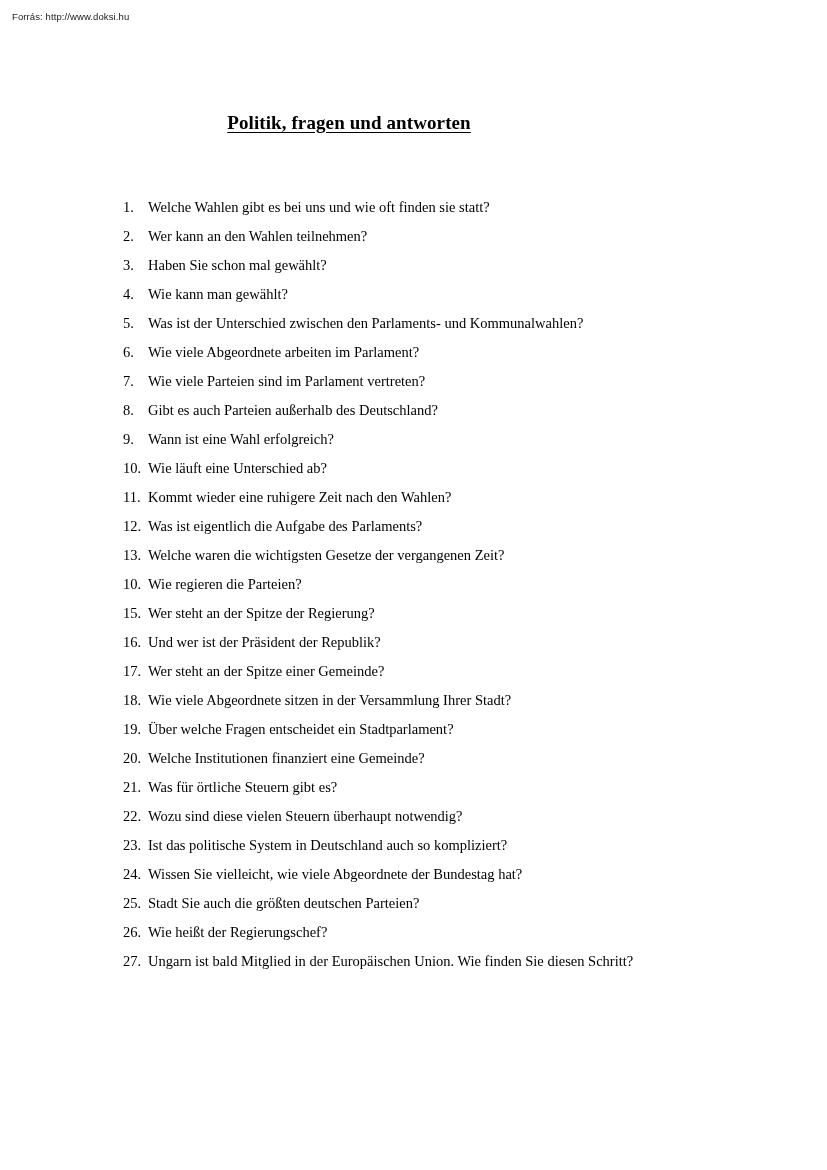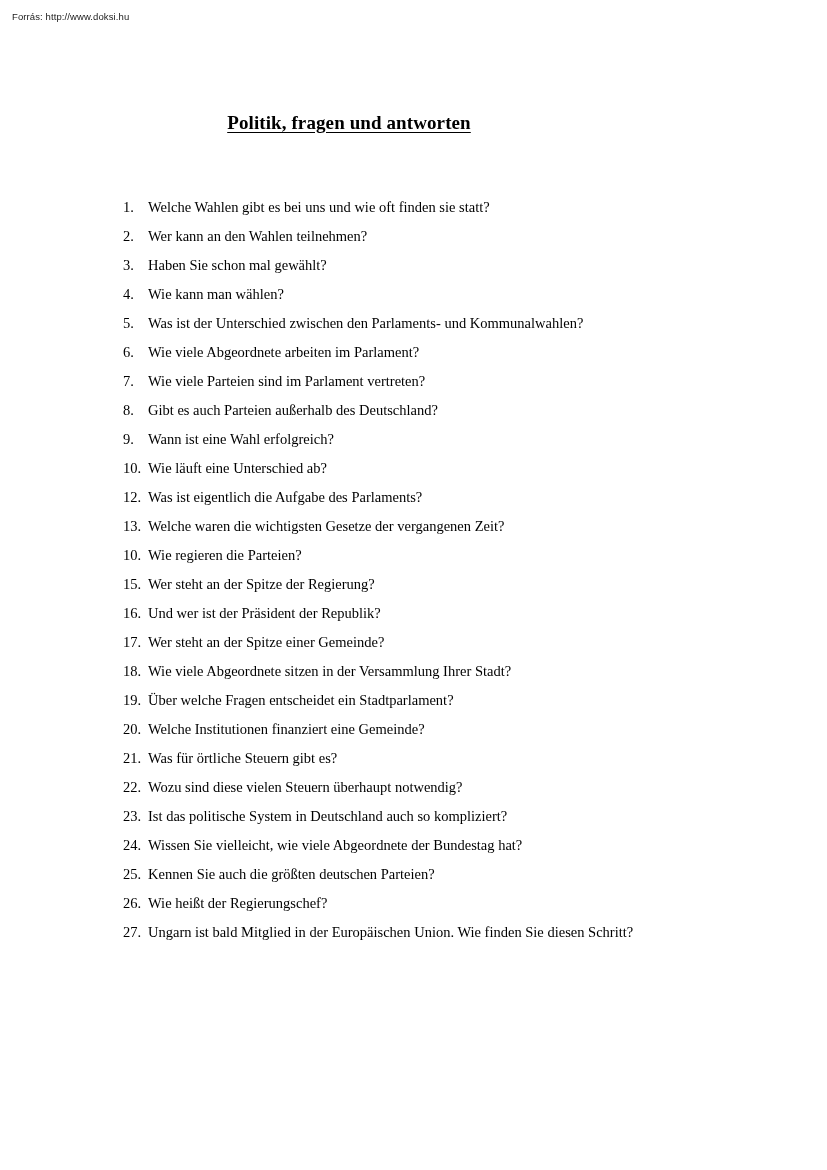--- a/index.html
+++ b/index.html
@@ -99,21 +99,21 @@
       <li class="question-item">
         <span class="question-number">2.</span>
         <span class="question-text">Wer kann an den Wahlen teilnehmen?</span>
       </li>
       <li class="question-item">
         <span class="question-number">3.</span>
         <span class="question-text">Haben Sie schon mal gewählt?</span>
       </li>
       <li class="question-item">
         <span class="question-number">4.</span>
-        <span class="question-text">Wie kann man wählen?</span>
+        <span class="question-text">Wie kann man gewählt?</span>
       </li>
       <li class="question-item">
         <span class="question-number">5.</span>
         <span class="question-text">Was ist der Unterschied zwischen den Parlaments- und Kommunalwahlen?</span>
       </li>
       <li class="question-item">
         <span class="question-number">6.</span>
         <span class="question-text">Wie viele Abgeordnete arbeiten im Parlament?</span>
       </li>
       <li class="question-item">
@@ -126,20 +126,24 @@
       </li>
       <li class="question-item">
         <span class="question-number">9.</span>
         <span class="question-text">Wann ist eine Wahl erfolgreich?</span>
       </li>
       <li class="question-item">
         <span class="question-number">10.</span>
         <span class="question-text">Wie läuft eine Unterschied ab?</span>
       </li>
       <li class="question-item">
+        <span class="question-number">11.</span>
+        <span class="question-text">Kommt wieder eine ruhigere Zeit nach den Wahlen?</span>
+      </li>
+      <li class="question-item">
         <span class="question-number">12.</span>
         <span class="question-text">Was ist eigentlich die Aufgabe des Parlaments?</span>
       </li>
       <li class="question-item">
         <span class="question-number">13.</span>
         <span class="question-text">Welche waren die wichtigsten Gesetze der vergangenen Zeit?</span>
       </li>
       <li class="question-item">
         <span class="question-number">10.</span>
         <span class="question-text">Wie regieren die Parteien?</span>
@@ -179,21 +183,21 @@
       <li class="question-item">
         <span class="question-number">23.</span>
         <span class="question-text">Ist das politische System in Deutschland auch so kompliziert?</span>
       </li>
       <li class="question-item">
         <span class="question-number">24.</span>
         <span class="question-text">Wissen Sie vielleicht, wie viele Abgeordnete der Bundestag hat?</span>
       </li>
       <li class="question-item">
         <span class="question-number">25.</span>
-        <span class="question-text">Kennen Sie auch die größten deutschen Parteien?</span>
+        <span class="question-text">Stadt Sie auch die größten deutschen Parteien?</span>
       </li>
       <li class="question-item">
         <span class="question-number">26.</span>
         <span class="question-text">Wie heißt der Regierungschef?</span>
       </li>
       <li class="question-item">
         <span class="question-number">27.</span>
         <span class="question-text">Ungarn ist bald Mitglied in der Europäischen Union. Wie finden Sie diesen Schritt?</span>
       </li>
     </ol>

